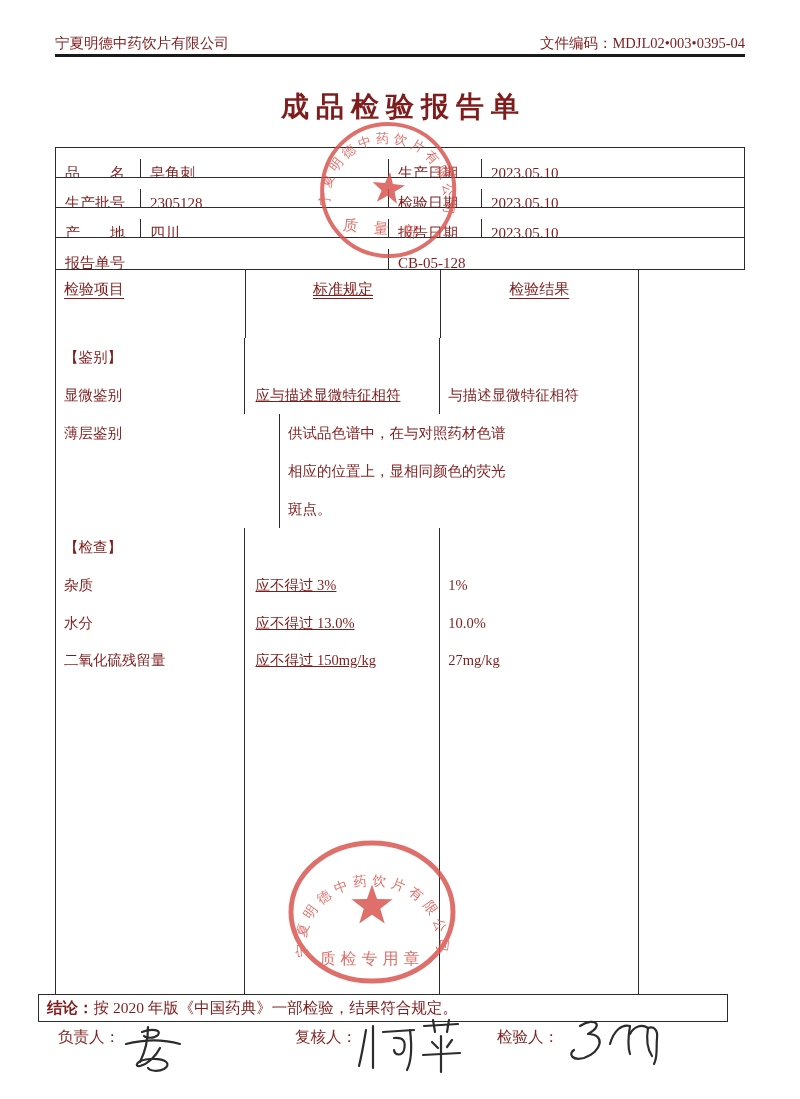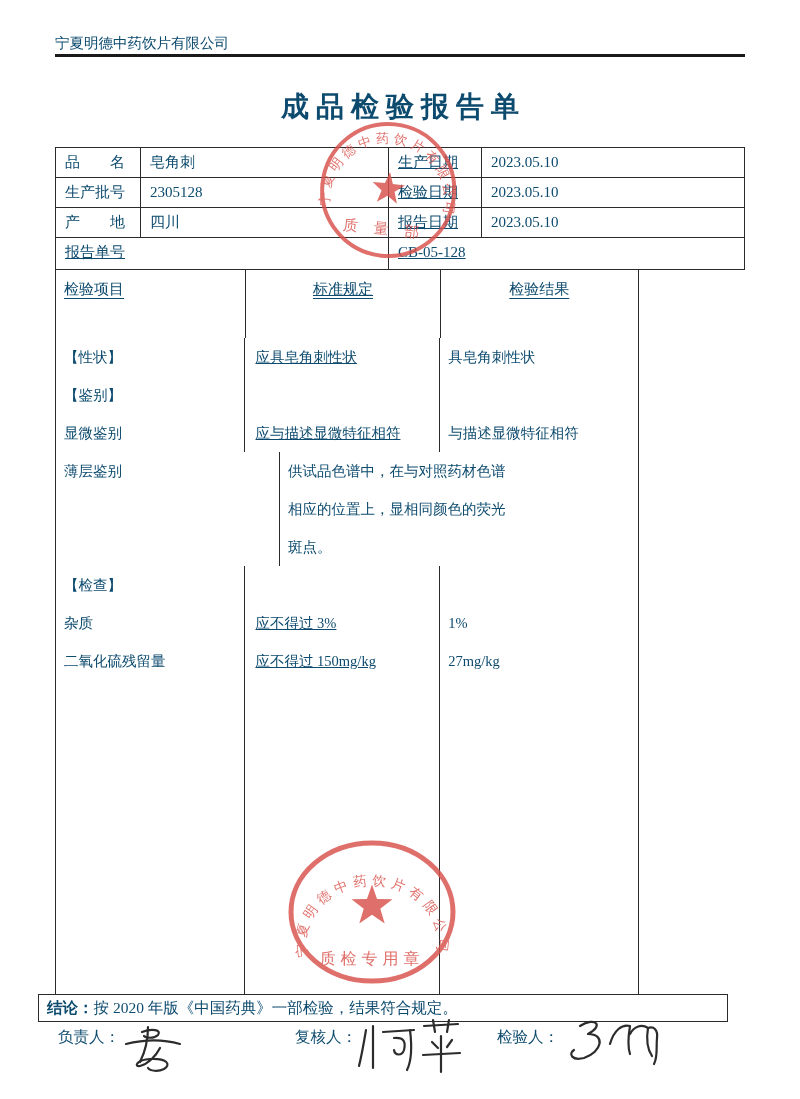--- a/index.html
+++ b/index.html
@@ -1,29 +1,29 @@
 <!DOCTYPE html>
 <html><head>
 <meta charset="utf-8">
 <style>
   html,body{margin:0;padding:0;background:#fff;}
   .page{position:relative;width:800px;height:1099px;background:#fff;overflow:hidden;
-        font-family:"Liberation Serif","DejaVu Serif",serif;color:#0c4a6e;}
+        font-family:"Liberation Serif","DejaVu Serif",serif;color:#7f1d1d;}
   
   .hdr{position:absolute;top:33px;left:55px;width:690px;display:flex;
        justify-content:space-between;font-size:14.5px;line-height:20px;}
   .hdr-rule{position:absolute;top:54px;left:55px;width:690px;height:3px;background:#1a1a1a;}
   .title{position:absolute;top:88px;left:0;width:800px;text-align:center;
          font-size:28px;font-weight:bold;letter-spacing:7px;text-indent:7px;}
   
   .info{position:absolute;left:55px;top:147px;width:690px;border:1px solid #2b2b2b;box-sizing:border-box;}
   .irow{display:flex;height:30px;box-sizing:border-box;border-bottom:1px solid #2b2b2b;}
   .irow:last-child{height:31px;border-bottom:none;text-decoration:underline;}
   .icell{box-sizing:border-box;border-right:1px solid #2b2b2b;padding-left:9px;
-         font-size:15px;line-height:29px;white-space:nowrap;overflow:hidden;}
+         font-size:15px;line-height:29px;white-space:nowrap;overflow:hidden;margin-top:11px;}
   .icell:last-child{border-right:none;}
   .cA{width:85px;} .cB{width:248px;} .cC{width:93px;text-decoration:underline;} .cD{flex:1;}
   .cAB{width:333px;}
   
   .main{position:absolute;left:55px;top:269px;width:584px;height:726px;
         border:1px solid #2b2b2b;box-sizing:border-box;display:flex;flex-direction:column;}
   .mrow{display:flex;box-sizing:border-box;}
   .mc{box-sizing:border-box;font-size:14.5px;line-height:38px;}
   .mc1{width:224px;border-right:1px solid #2b2b2b;padding-left:8px;}
   .mc2{width:230px;border-right:1px solid #2b2b2b;padding-left:10px;text-decoration:underline;}
@@ -48,20 +48,21 @@
   .stamp-top{left:313px;top:117px;transform:rotate(6deg);}
   .stamp-bottom{left:282px;top:836px;}
 </style>
 </head>
 <body>
 
 <div class="page">
 
   <div class="hdr">
     <span>宁夏明德中药饮片有限公司</span>
+    <span>文件编码：MDJL02•003•0395-04</span>
   </div>
   <div class="hdr-rule"></div>
 
   <div class="title">成品检验报告单</div>
 
   <div class="info">
     <div class="irow">
       <div class="icell cA">品　　名</div>
       <div class="icell cB">皂角刺</div>
       <div class="icell cC">生产日期</div>
@@ -85,25 +86,20 @@
     </div>
   </div>
 
   <div class="main">
     <div class="mrow mhead">
       <div class="mc mc1"><span class="uline">检验项目</span></div>
       <div class="mc mc2"><span class="uline">标准规定</span></div>
       <div class="mc mc3"><span class="uline">检验结果</span></div>
     </div>
     <div class="mrow r38">
-      <div class="mc mc1">【性状】</div>
-      <div class="mc mc2">应具皂角刺性状</div>
-      <div class="mc mc3">具皂角刺性状</div>
-    </div>
-    <div class="mrow r38">
       <div class="mc mc1">【鉴别】</div>
       <div class="mc mc2"></div>
       <div class="mc mc3"></div>
     </div>
     <div class="mrow r38">
       <div class="mc mc1">显微鉴别</div>
       <div class="mc mc2">应与描述显微特征相符</div>
       <div class="mc mc3">与描述显微特征相符</div>
     </div>
     <div class="mrow r114">
@@ -112,20 +108,25 @@
     </div>
     <div class="mrow r38">
       <div class="mc mc1">【检查】</div>
       <div class="mc mc2"></div>
       <div class="mc mc3"></div>
     </div>
     <div class="mrow r38">
       <div class="mc mc1">杂质</div>
       <div class="mc mc2">应不得过 3%</div>
       <div class="mc mc3">1%</div>
+    </div>
+    <div class="mrow r37">
+      <div class="mc mc1">水分</div>
+      <div class="mc mc2">应不得过 13.0%</div>
+      <div class="mc mc3">10.0%</div>
     </div>
     <div class="mrow r38">
       <div class="mc mc1">二氧化硫残留量</div>
       <div class="mc mc2">应不得过 150mg/kg</div>
       <div class="mc mc3">27mg/kg</div>
     </div>
     <div class="mrow rfill">
       <div class="mc mc1"></div>
       <div class="mc mc2"></div>
       <div class="mc mc3"></div>

